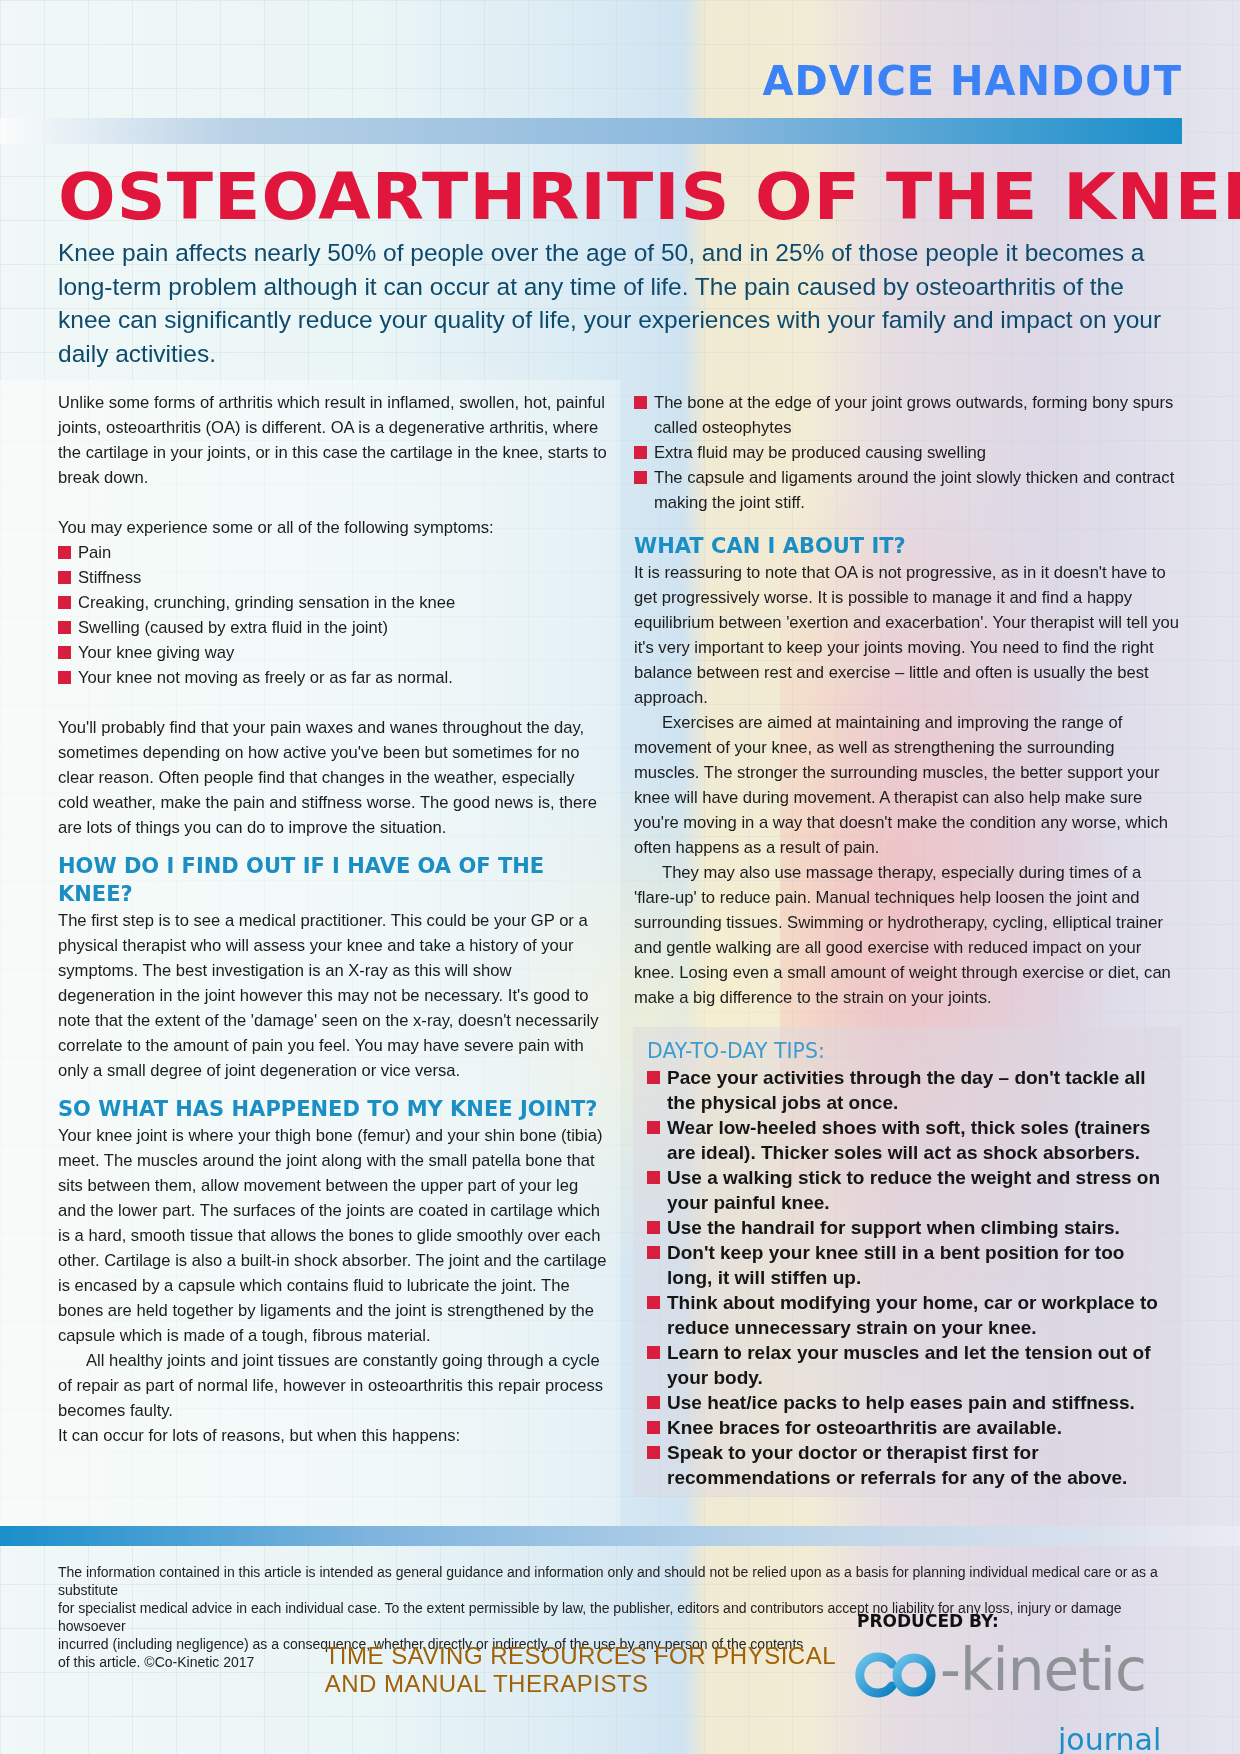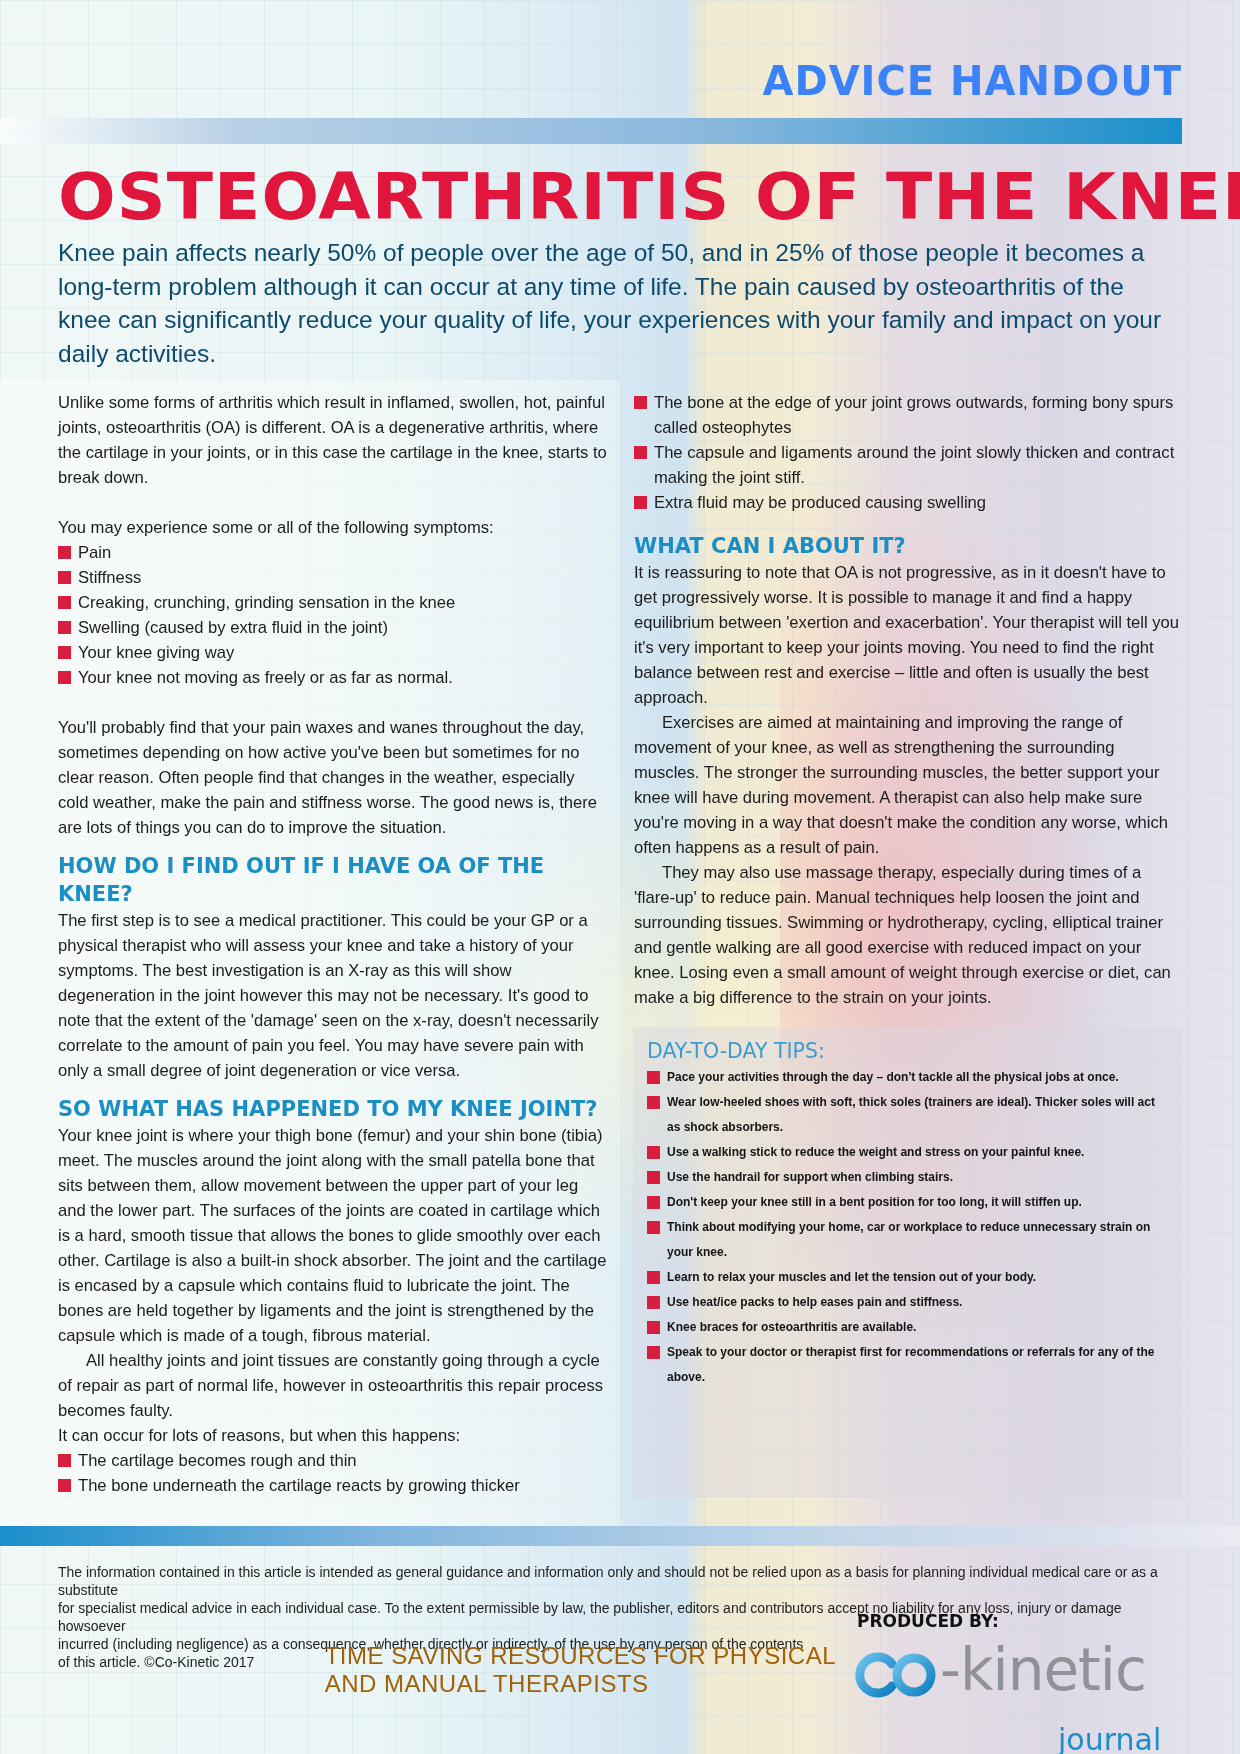--- a/index.html
+++ b/index.html
@@ -78,21 +78,21 @@
 
   .tips {
     position: absolute; left: 633px; top: 1027px; width: 549px; height: 470px;
     background: rgba(220,214,225,0.45);
     padding: 10px 12px 0 14px;
   }
   .tips .h3 {
     font-family: "DejaVu Sans", sans-serif; font-weight: normal;
     color: #3e9bd0; font-size: 20.5px; line-height: 28px; margin-bottom: 0px;
   }
-  .tips ul.bul li { font-weight: bold; font-size: 12px; line-height: 25px; padding-left: 20px; color: #151515; }
+  .tips ul.bul li { font-weight: bold; font-size: 19px; line-height: 25px; padding-left: 20px; color: #151515; }
   .tips ul.bul li .sq { top: 6px; }
 
   .bottom-bar {
     position: absolute; left: 0; top: 1526px; width: 1240px; height: 20px;
     background: linear-gradient(90deg, #1a8fca 0%, #7fb4de 30%, #b7d2e8 60%, rgba(240,240,245,0.6) 100%);
   }
   .disclaimer {
     position: absolute; left: 58px; top: 1563px; width: 1130px;
     font-size: 14px; line-height: 18px; color: #222;
   }
@@ -143,31 +143,27 @@
     <li><span class="sq"></span><span>Your knee not moving as freely or as far as normal.</span></li>
   </ul>
   <div class="gap"></div>
   <p>You'll probably find that your pain waxes and wanes throughout the day, sometimes depending on how active you've been but sometimes for no clear reason. Often people find that changes in the weather, especially cold weather, make the pain and stiffness worse. The good news is, there are lots of things you can do to improve the situation.</p>
   <h2 class="h2">HOW DO I FIND OUT IF I HAVE OA OF THE KNEE?</h2>
   <p>The first step is to see a medical practitioner. This could be your GP or a physical therapist who will assess your knee and take a history of your symptoms. The best investigation is an X-ray as this will show degeneration in the joint however this may not be necessary. It's good to note that the extent of the 'damage' seen on the x-ray, doesn't necessarily correlate to the amount of pain you feel. You may have severe pain with only a small degree of joint degeneration or vice versa.</p>
   <h2 class="h2">SO WHAT HAS HAPPENED TO MY KNEE JOINT?</h2>
   <p>Your knee joint is where your thigh bone (femur) and your shin bone (tibia) meet. The muscles around the joint along with the small patella bone that sits between them, allow movement between the upper part of your leg and the lower part. The surfaces of the joints are coated in cartilage which is a hard, smooth tissue that allows the bones to glide smoothly over each other. Cartilage is also a built-in shock absorber. The joint and the cartilage is encased by a capsule which contains fluid to lubricate the joint. The bones are held together by ligaments and the joint is strengthened by the capsule which is made of a tough, fibrous material.</p>
   <p class="indent">All healthy joints and joint tissues are constantly going through a cycle of repair as part of normal life, however in osteoarthritis this repair process becomes faulty.</p>
   <p>It can occur for lots of reasons, but when this happens:</p>
-  <ul class="bul">
-    <li><span class="sq"></span><span>The cartilage becomes rough and thin</span></li>
-    <li><span class="sq"></span><span>The bone underneath the cartilage reacts by growing thicker</span></li>
-  </ul>
 </div>
 
 <div class="col col-right">
   <ul class="bul">
     <li><span class="sq"></span><span>The bone at the edge of your joint grows outwards, forming bony spurs called osteophytes</span></li>
+    <li><span class="sq"></span><span>Extra fluid may be produced causing swelling</span></li>
     <li><span class="sq"></span><span>The capsule and ligaments around the joint slowly thicken and contract making the joint stiff.</span></li>
-    <li><span class="sq"></span><span>Extra fluid may be produced causing swelling</span></li>
   </ul>
   <h2 class="h2" style="margin-top:17px">WHAT CAN I ABOUT IT?</h2>
   <p>It is reassuring to note that OA is not progressive, as in it doesn't have to get progressively worse. It is possible to manage it and find a happy equilibrium between 'exertion and exacerbation'. Your therapist will tell you it's very important to keep your joints moving. You need to find the right balance between rest and exercise – little and often is usually the best approach.</p>
   <p class="indent">Exercises are aimed at maintaining and improving the range of movement of your knee, as well as strengthening the surrounding muscles. The stronger the surrounding muscles, the better support your knee will have during movement. A therapist can also help make sure you're moving in a way that doesn't make the condition any worse, which often happens as a result of pain.</p>
   <p class="indent">They may also use massage therapy, especially during times of a 'flare-up' to reduce pain. Manual techniques help loosen the joint and surrounding tissues. Swimming or hydrotherapy, cycling, elliptical trainer and gentle walking are all good exercise with reduced impact on your knee. Losing even a small amount of weight through exercise or diet, can make a big difference to the strain on your joints.</p>
 </div>
 
 <div class="tips">
   <h3 class="h3">DAY-TO-DAY TIPS:</h3>
   <ul class="bul">

